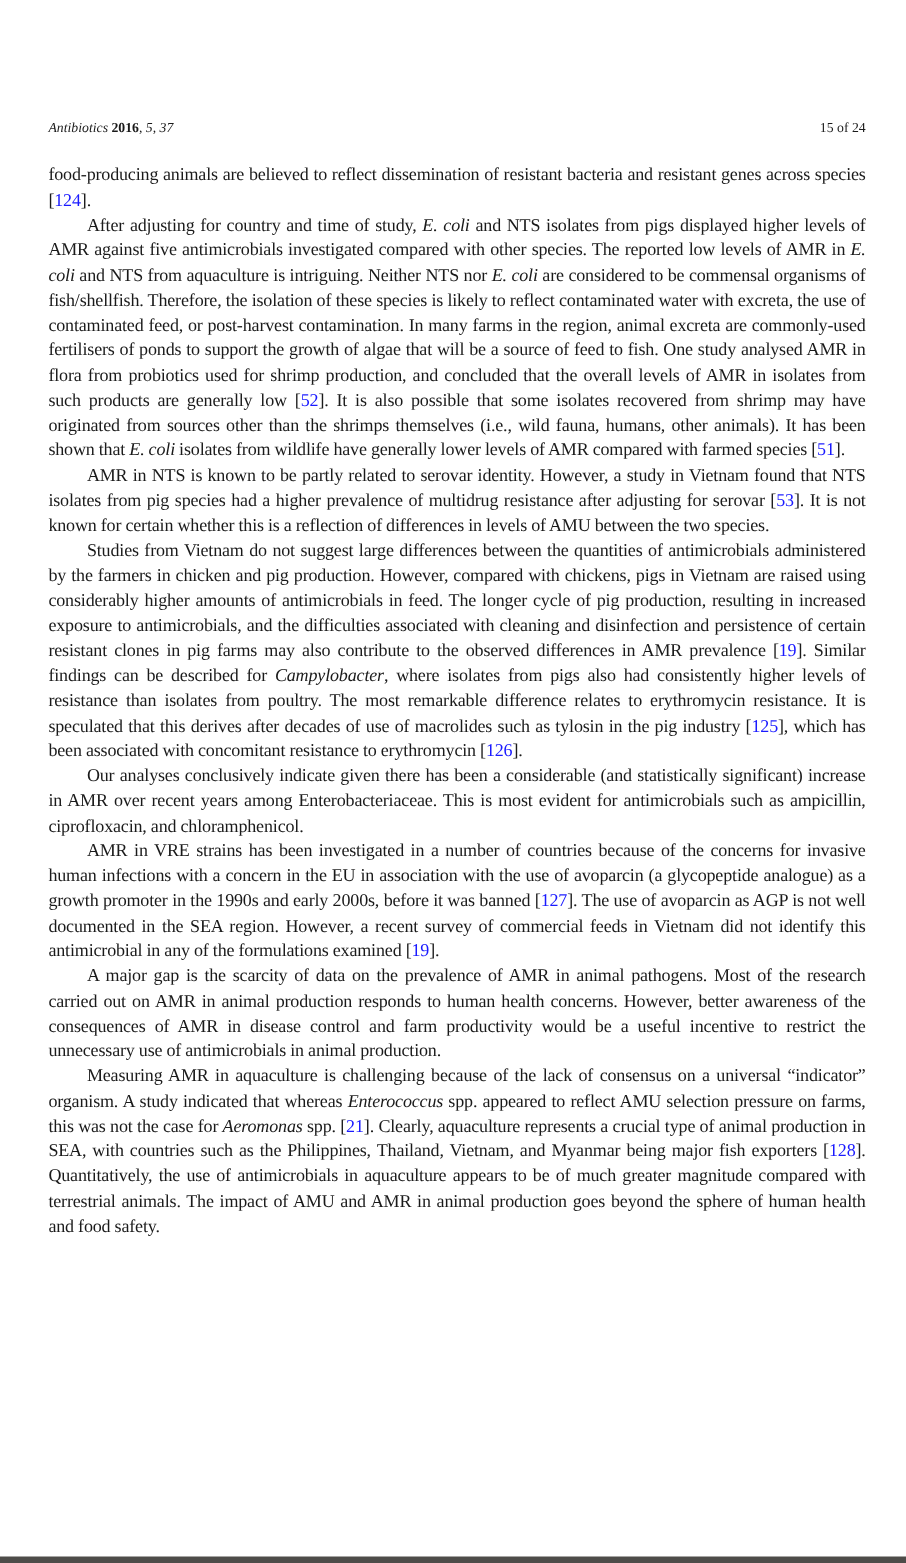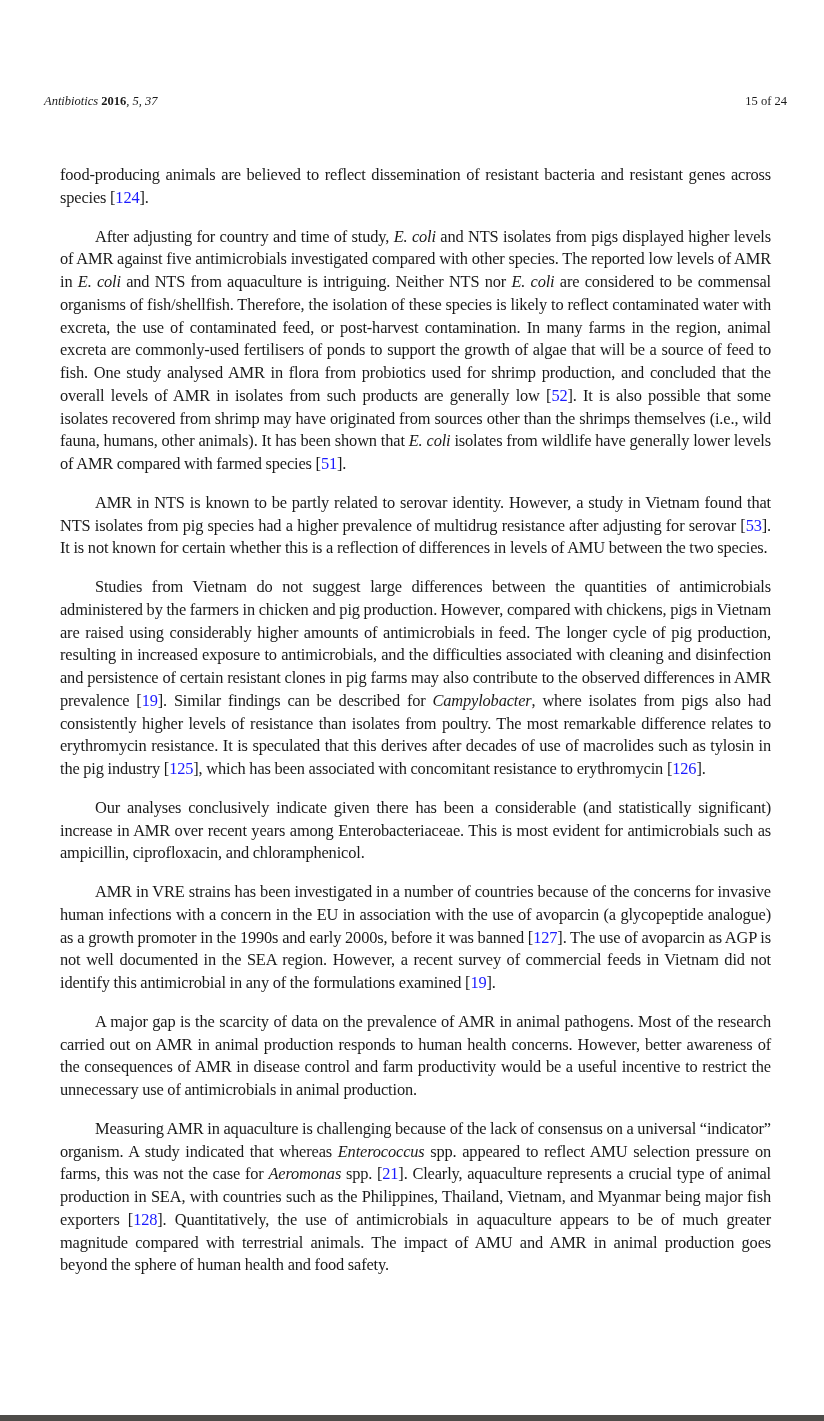--- a/index.html
+++ b/index.html
@@ -1,30 +1,30 @@
 <!DOCTYPE html>
 <html><head>
 <meta charset="utf-8">
 <style>
   html, body { margin: 0; padding: 0; }
   body {
     width: 824px; height: 1421px; background: #ffffff; position: relative; overflow: hidden;
     font-family: "Liberation Serif", "DejaVu Serif", serif; color: #1a1a1a;
   }
   .header {
-    position: absolute; top: 93px; left: 44px; width: 743px;
+    position: absolute; top: 108px; left: 44px; width: 743px;
     font-size: 12.5px; line-height: 16px; display: flex; justify-content: space-between;
   }
   .header .journal i { font-style: italic; }
   .body-text {
     position: absolute; top: 148px; left: 44px; width: 743px;
     font-size: 16.4px; line-height: 22.75px; text-align: justify;
     letter-spacing: -0.15px; word-spacing: -0.2px;
   }
-  .body-text p { margin: 16px; text-indent: 0; }
+  .body-text p { margin: 0; text-indent: 0; }
   .body-text p.indent { text-indent: 35px; }
   .ref { color: #1a1aff; text-decoration: none; }
   .it { font-style: italic; }
   .bottom-bar {
     position: absolute; left: 0; bottom: 0; width: 824px; height: 6px; background: #4e4c49;
   }
 </style>
 </head>
 <body>
 

